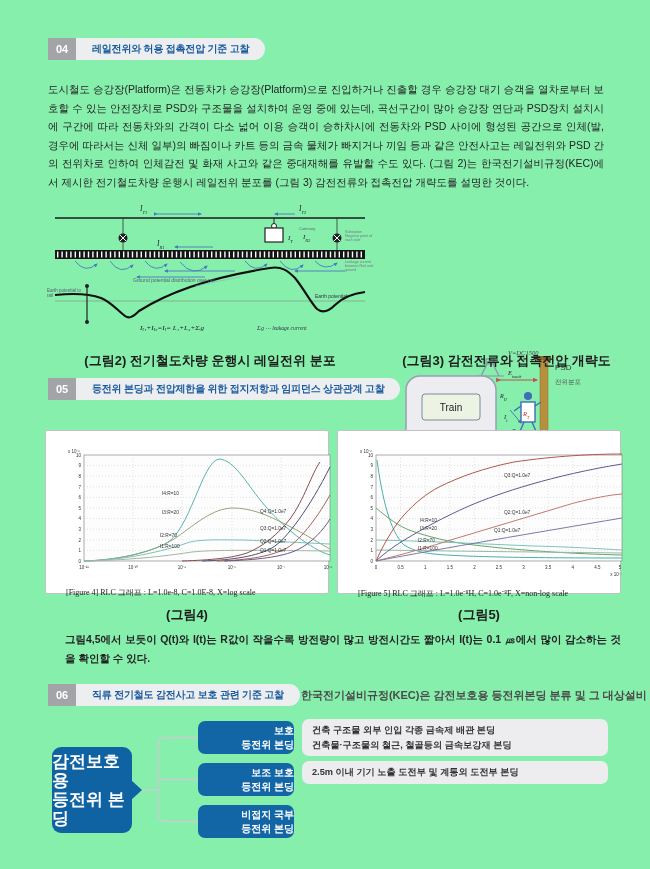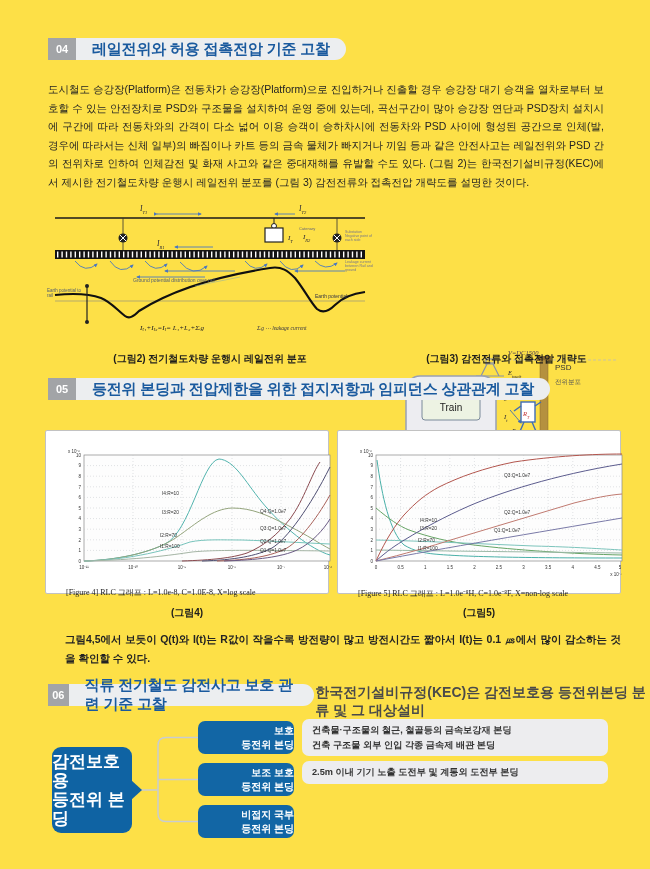--- a/index.html
+++ b/index.html
@@ -1,28 +1,28 @@
 <!DOCTYPE html>
 <html><head>
 <meta charset="utf-8">
 <style>
   html,body{margin:0;padding:0;background:#fff;}
-  .page{position:relative;width:650px;height:869px;background:#fde047;overflow:hidden;
+  .page{position:relative;width:650px;height:869px;background:#86efac;overflow:hidden;
         font-family:"Liberation Sans",sans-serif;color:#222;}
   .abs{position:absolute;}
   
   .sec{display:flex;align-items:stretch;height:22px;}
   .badge{width:28px;background:#a2a4a7;color:#fff;font-weight:bold;font-size:11px;
          display:flex;align-items:center;justify-content:center;}
   .pill{background:#eceef0;border-radius:0 11px 11px 0;padding:0 16px;display:flex;
-        align-items:center;font-weight:bold;font-size:15px;color:#1a5a9e;letter-spacing:-0.2px;}
-  .sidenote{margin-left:1px;align-self:center;font-size:14px;color:#4a4a4a;font-weight:600;}
+        align-items:center;font-weight:bold;font-size:10px;color:#1a5a9e;letter-spacing:-0.2px;}
+  .sidenote{margin-left:1px;align-self:center;font-size:11px;color:#4a4a4a;font-weight:600;}
   
   .para{font-size:10.5px;line-height:18.5px;text-align:justify;color:#232323;font-weight:500;}
-  .figcap{font-size:10px;font-weight:bold;color:#1c1c1c;text-align:center;}
+  .figcap{font-size:13px;font-weight:bold;color:#1c1c1c;text-align:center;}
   
   .figbox{position:relative;}
   .tinylabel{position:absolute;color:#556070;line-height:1.15;}
   
   .chartbox{position:absolute;width:284px;height:164px;border:1px solid #c2c2c2;border-radius:2px;
             background:#fff;box-sizing:border-box;padding:16px;}
   .chartbox svg{display:block;margin:0 auto;}
   .chart-cap{font-family:"Liberation Serif",serif;font-size:8px;color:#222;padding:4px 2px 0 4px;white-space:nowrap;}
   
   .bigbox{position:absolute;left:52px;top:747px;width:80px;height:86px;background:#0f63a3;border-radius:9px;
@@ -368,22 +368,22 @@
   <div class="bigbox">
     <span>감전보호용</span>
     <span>등전위 본딩</span>
   </div>
 
   <div class="rowblue" style="top:721px;">
     <span>보호</span>
     <span>등전위 본딩</span>
   </div>
   <div class="rowgray" style="top:719px;">
+    <div>건축 구조물 외부 인입 각종 금속제 배관 본딩</div>
     <div>건축물·구조물의 철근, 철골등의 금속보강재 본딩</div>
-    <div>건축 구조물 외부 인입 각종 금속제 배관 본딩</div>
   </div>
 
   <div class="rowblue" style="top:763px;">
     <span>보조 보호</span>
     <span>등전위 본딩</span>
   </div>
   <div class="rowgray" style="top:761px;">
     <div>2.5m 이내 기기 노출 도전부 및 계통외 도전부 본딩</div>
   </div>
 

